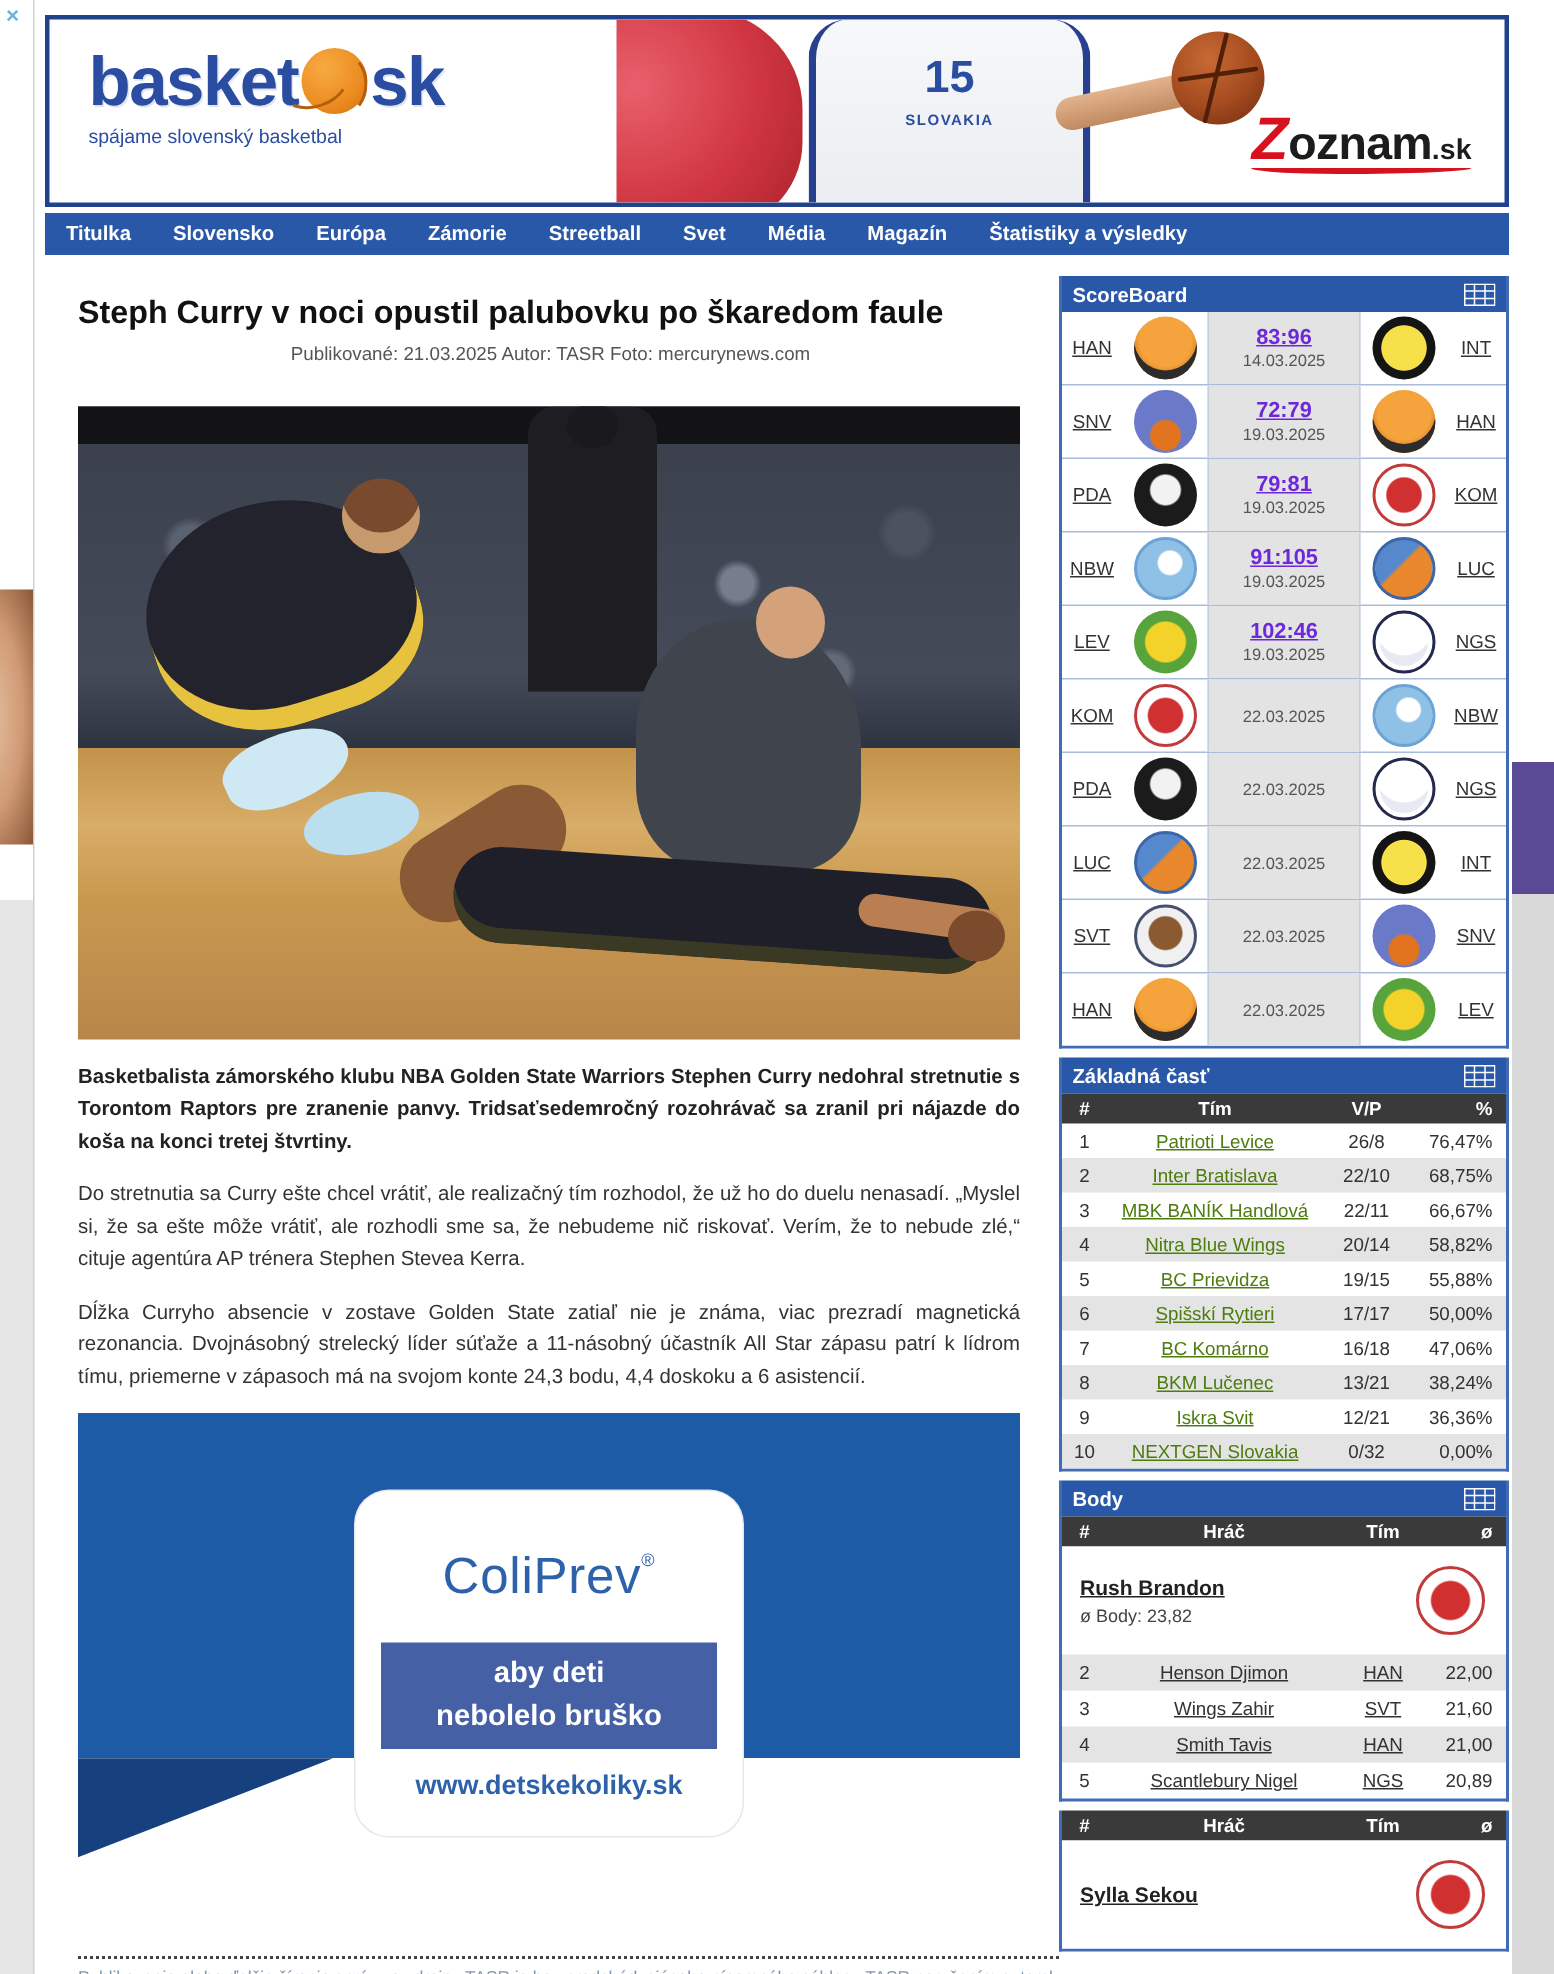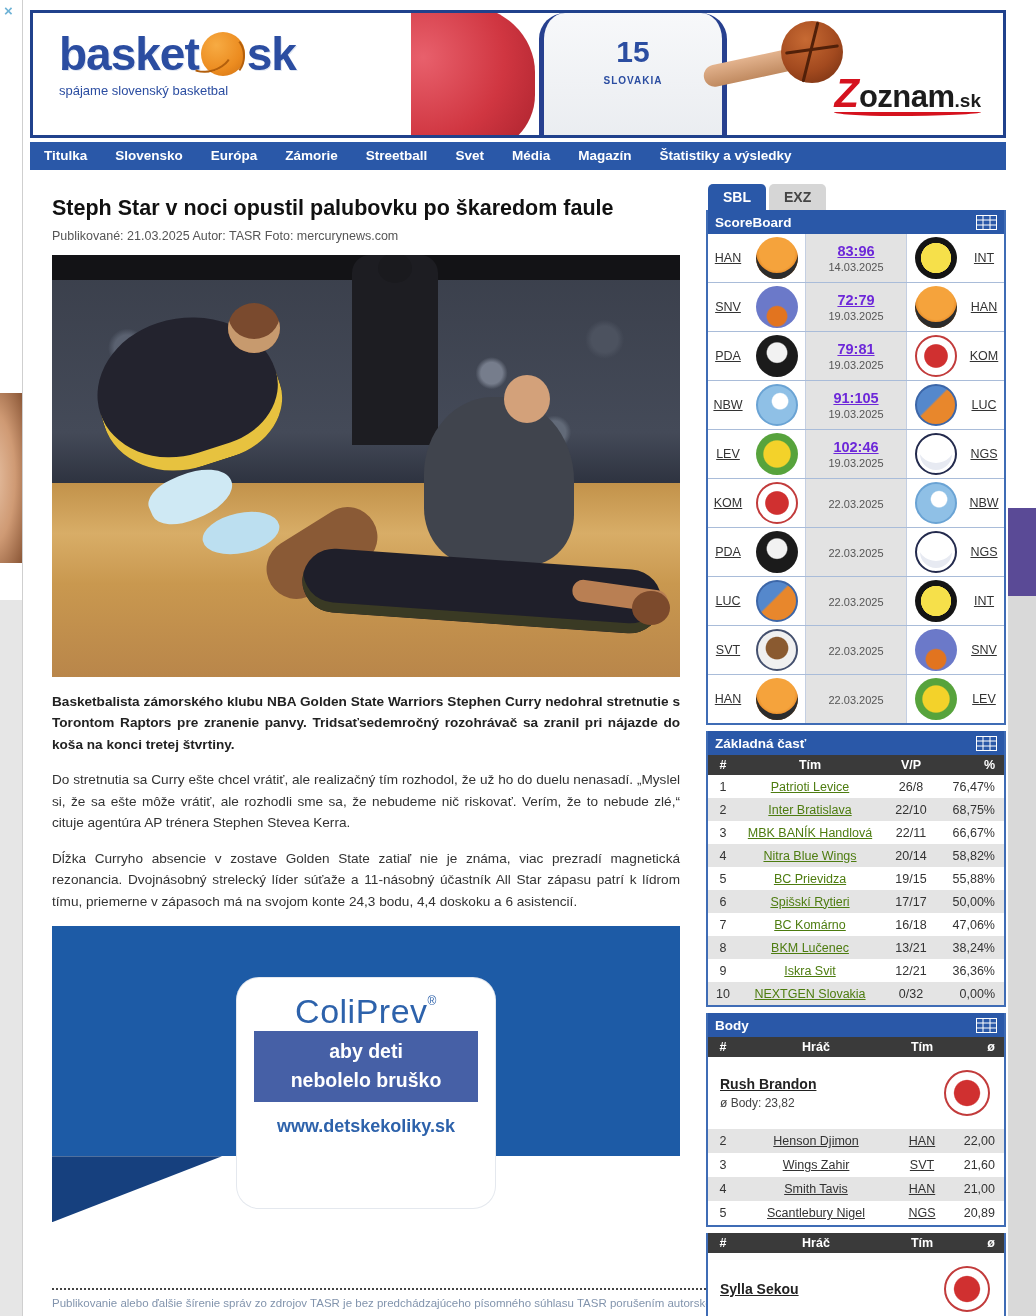--- a/index.html
+++ b/index.html
@@ -47,21 +47,21 @@
   .z-main{font-size:31px;font-weight:bold;color:#1c1c1c;letter-spacing:-0.5px;}
   .z-tld{font-size:19px;font-weight:bold;color:#1c1c1c;}
   .z-swoosh{height:4px;margin-top:-4px;background:#d5121e;border-radius:0 0 60% 40%/0 0 100% 100%;}
   
   .nav{display:flex;background:#2a58a8;height:28px;margin-top:4px;align-items:center;}
   .nav a{color:#fff;font-size:13.5px;font-weight:bold;text-decoration:none;padding:0 14px;line-height:28px;cursor:pointer;}
   
   .content{display:flex;background:#fff;}
   .article{width:676px;padding:0 24px 0 22px;box-sizing:border-box;}
   .article h1{font-size:21.5px;margin:26px 0 8px;color:#111;font-weight:bold;}
-  .meta{font-size:12.5px;color:#555;margin-bottom:12px;}
+  .meta{font-size:12.5px;color:#555;margin-bottom:28px;text-align:center;}
   
   .photo{position:relative;width:628px;height:422px;overflow:hidden;
     background:
       linear-gradient(180deg,#131316 0%,#131316 6%,transparent 6%),
       radial-gradient(circle at 12% 22%,#5a6170 0 2%,transparent 3%),
       radial-gradient(circle at 30% 30%,#6b7280 0 2%,transparent 3%),
       radial-gradient(circle at 52% 18%,#555c6a 0 2%,transparent 3%),
       radial-gradient(circle at 70% 28%,#767d8c 0 2%,transparent 3%),
       radial-gradient(circle at 88% 20%,#4c525f 0 2%,transparent 3%),
       radial-gradient(circle at 80% 42%,#626a78 0 2%,transparent 3%),
@@ -81,23 +81,23 @@
   .fig-curry-head{left:580px;top:336px;width:38px;height:34px;border-radius:50%;background:#7c4a2c;}
   .fig-legs{left:210px;top:268px;width:120px;height:60px;background:#8a5a36;border-radius:30px;transform:rotate(-32deg);}
   
   .article p{width:628px;font-size:13.6px;line-height:1.58;text-align:justify;color:#333;margin:14px 0;}
   .article p.lead{font-weight:bold;color:#222;}
   
   .ad{position:relative;display:block;width:628px;height:298px;margin-top:12px;cursor:pointer;text-decoration:none;}
   .ad-bg{position:absolute;left:0;top:0;width:628px;height:230px;background:#1d5ba6;}
   .ad-fold{position:absolute;left:0;top:230px;width:170px;height:66px;background:#16407e;clip-path:polygon(0 0,100% 0,0 100%);}
   .ad-card{position:absolute;left:50%;top:52px;transform:translateX(-50%);width:258px;height:230px;background:#fff;border-radius:22px;text-align:center;box-shadow:0 0 0 1px #e4e8ee;}
-  .ad-brand{margin-top:14px;font-size:34px;color:#2d62ab;letter-spacing:0.5px;}
+  .ad-brand{margin-top:38px;font-size:34px;color:#2d62ab;letter-spacing:0.5px;}
   .ad-brand sup{font-size:12px;vertical-align:18px;}
-  .ad-box{width:224px;margin:0 auto 0;background:#4660a6;color:#fff;font-weight:bold;font-size:19.5px;line-height:1.5;padding:6px 0;}
+  .ad-box{width:224px;margin:24px auto 0;background:#4660a6;color:#fff;font-weight:bold;font-size:19.5px;line-height:1.5;padding:6px 0;}
   .ad-url{margin-top:14px;font-size:18px;font-weight:bold;color:#2d62ab;}
   
   .foot-sep{width:654px;border-top:2px dotted #444;margin-top:64px;}
   .foot-note{width:654px;margin-top:7px;font-size:11.5px;color:#8294ad;text-align:center;white-space:nowrap;overflow:hidden;}
   
   .sidebar{width:300px;box-sizing:border-box;padding-top:14px;}
   .tabs{display:flex;gap:3px;margin-left:2px;}
   .tab{height:26px;line-height:26px;padding:0 15px;font-size:14px;font-weight:bold;border-radius:5px 5px 0 0;cursor:pointer;}
   .tab.active{background:#2a58a8;color:#fff;}
   .tab.inactive{background:#d6d6d6;color:#444;}
@@ -186,21 +186,21 @@
         <a>Streetball</a>
         <a>Svet</a>
         <a>Média</a>
         <a>Magazín</a>
         <a>Štatistiky a výsledky</a>
       </nav>
 
     <div class="content">
 
       <div class="article">
-        <h1>Steph Star v noci opustil palubovku po škaredom faule</h1>
+        <h1>Steph Curry v noci opustil palubovku po škaredom faule</h1>
         <div class="meta">Publikované: 21.03.2025 Autor: TASR Foto: mercurynews.com</div>
 
         <div class="photo">
           <div class="fig fig-stand"></div>
           <div class="fig fig-left-player"></div>
           <div class="fig fig-left-head"></div>
           <div class="fig fig-shoe1"></div>
           <div class="fig fig-shoe2"></div>
           <div class="fig fig-trainer"></div>
           <div class="fig fig-trainer-head"></div>
@@ -225,24 +225,20 @@
             </div>
             <div class="ad-url">www.detskekoliky.sk</div>
           </div>
         </a>
 
         <div class="foot-sep"></div>
         <div class="foot-note">Publikovanie alebo ďalšie šírenie správ zo zdrojov TASR je bez predchádzajúceho písomného súhlasu TASR porušením autorského zákona.</div>
       </div>
 
       <aside class="sidebar">
-        <div class="tabs">
-          <div class="tab active">SBL</div>
-          <div class="tab inactive">EXZ</div>
-        </div>
 
         <section class="panel">
           <div class="panel-h">
             <span>ScoreBoard</span>
             <span class="grid-icon">
               <svg width="21" height="15" viewBox="0 0 21 15">
                   <rect x="0.5" y="0.5" width="20" height="14" fill="none" stroke="#fff"></rect>
                   <line x1="0" y1="5" x2="21" y2="5" stroke="#fff"></line>
                   <line x1="0" y1="10" x2="21" y2="10" stroke="#fff"></line>
                   <line x1="7" y1="0" x2="7" y2="15" stroke="#fff"></line>

